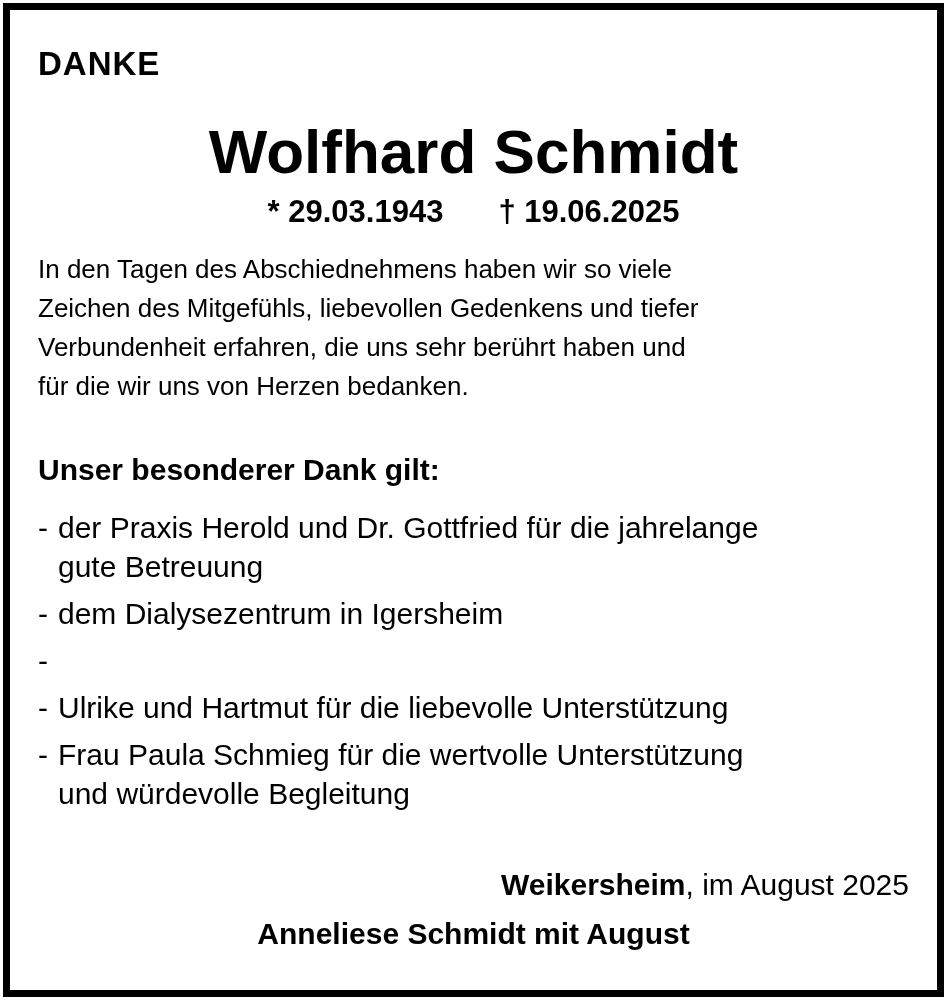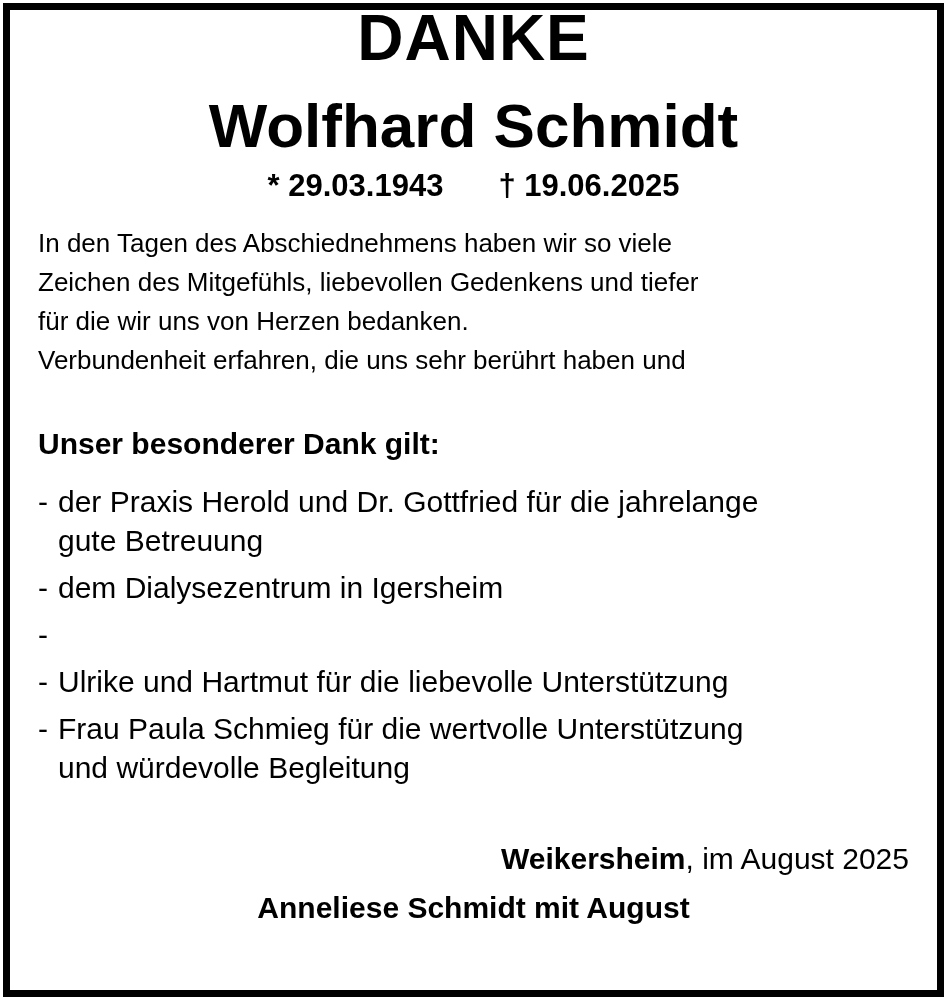--- a/index.html
+++ b/index.html
@@ -19,22 +19,22 @@
     width: 100%;
     height: 100%;
     border: 7px solid #000000;
     background: #ffffff;
     overflow: hidden;
   }
   .content {
     padding: 0 28px;
   }
   .title {
-    text-align: center;
-    font-size: 64px;
+    margin-top: 26px;
+    font-size: 33px;
     line-height: 56px;
     font-weight: bold;
     letter-spacing: 1px;
   }
   .name {
     margin-top: 27px;
     text-align: center;
     font-size: 62px;
     line-height: 66px;
     font-weight: bold;
@@ -99,22 +99,22 @@
       <div class="name">Wolfhard Schmidt</div>
 
       <div class="dates">
         <span>* 29.03.1943</span>
         <span>† 19.06.2025</span>
       </div>
 
       <div class="intro">
         <div>In den Tagen des Abschiednehmens haben wir so viele</div>
         <div>Zeichen des Mitgefühls, liebevollen Gedenkens und tiefer</div>
+        <div>Verbundenheit erfahren, die uns sehr berührt haben und</div>
         <div>für die wir uns von Herzen bedanken.</div>
-        <div>Verbundenheit erfahren, die uns sehr berührt haben und</div>
       </div>
 
       <div class="thanks-heading">Unser besonderer Dank gilt:</div>
 
       <div class="thanks-list">
 
         <div class="item">
           <span class="dash">-</span>
           <div class="item-text">
             <div>der Praxis Herold und Dr. Gottfried für die jahrelange</div>

